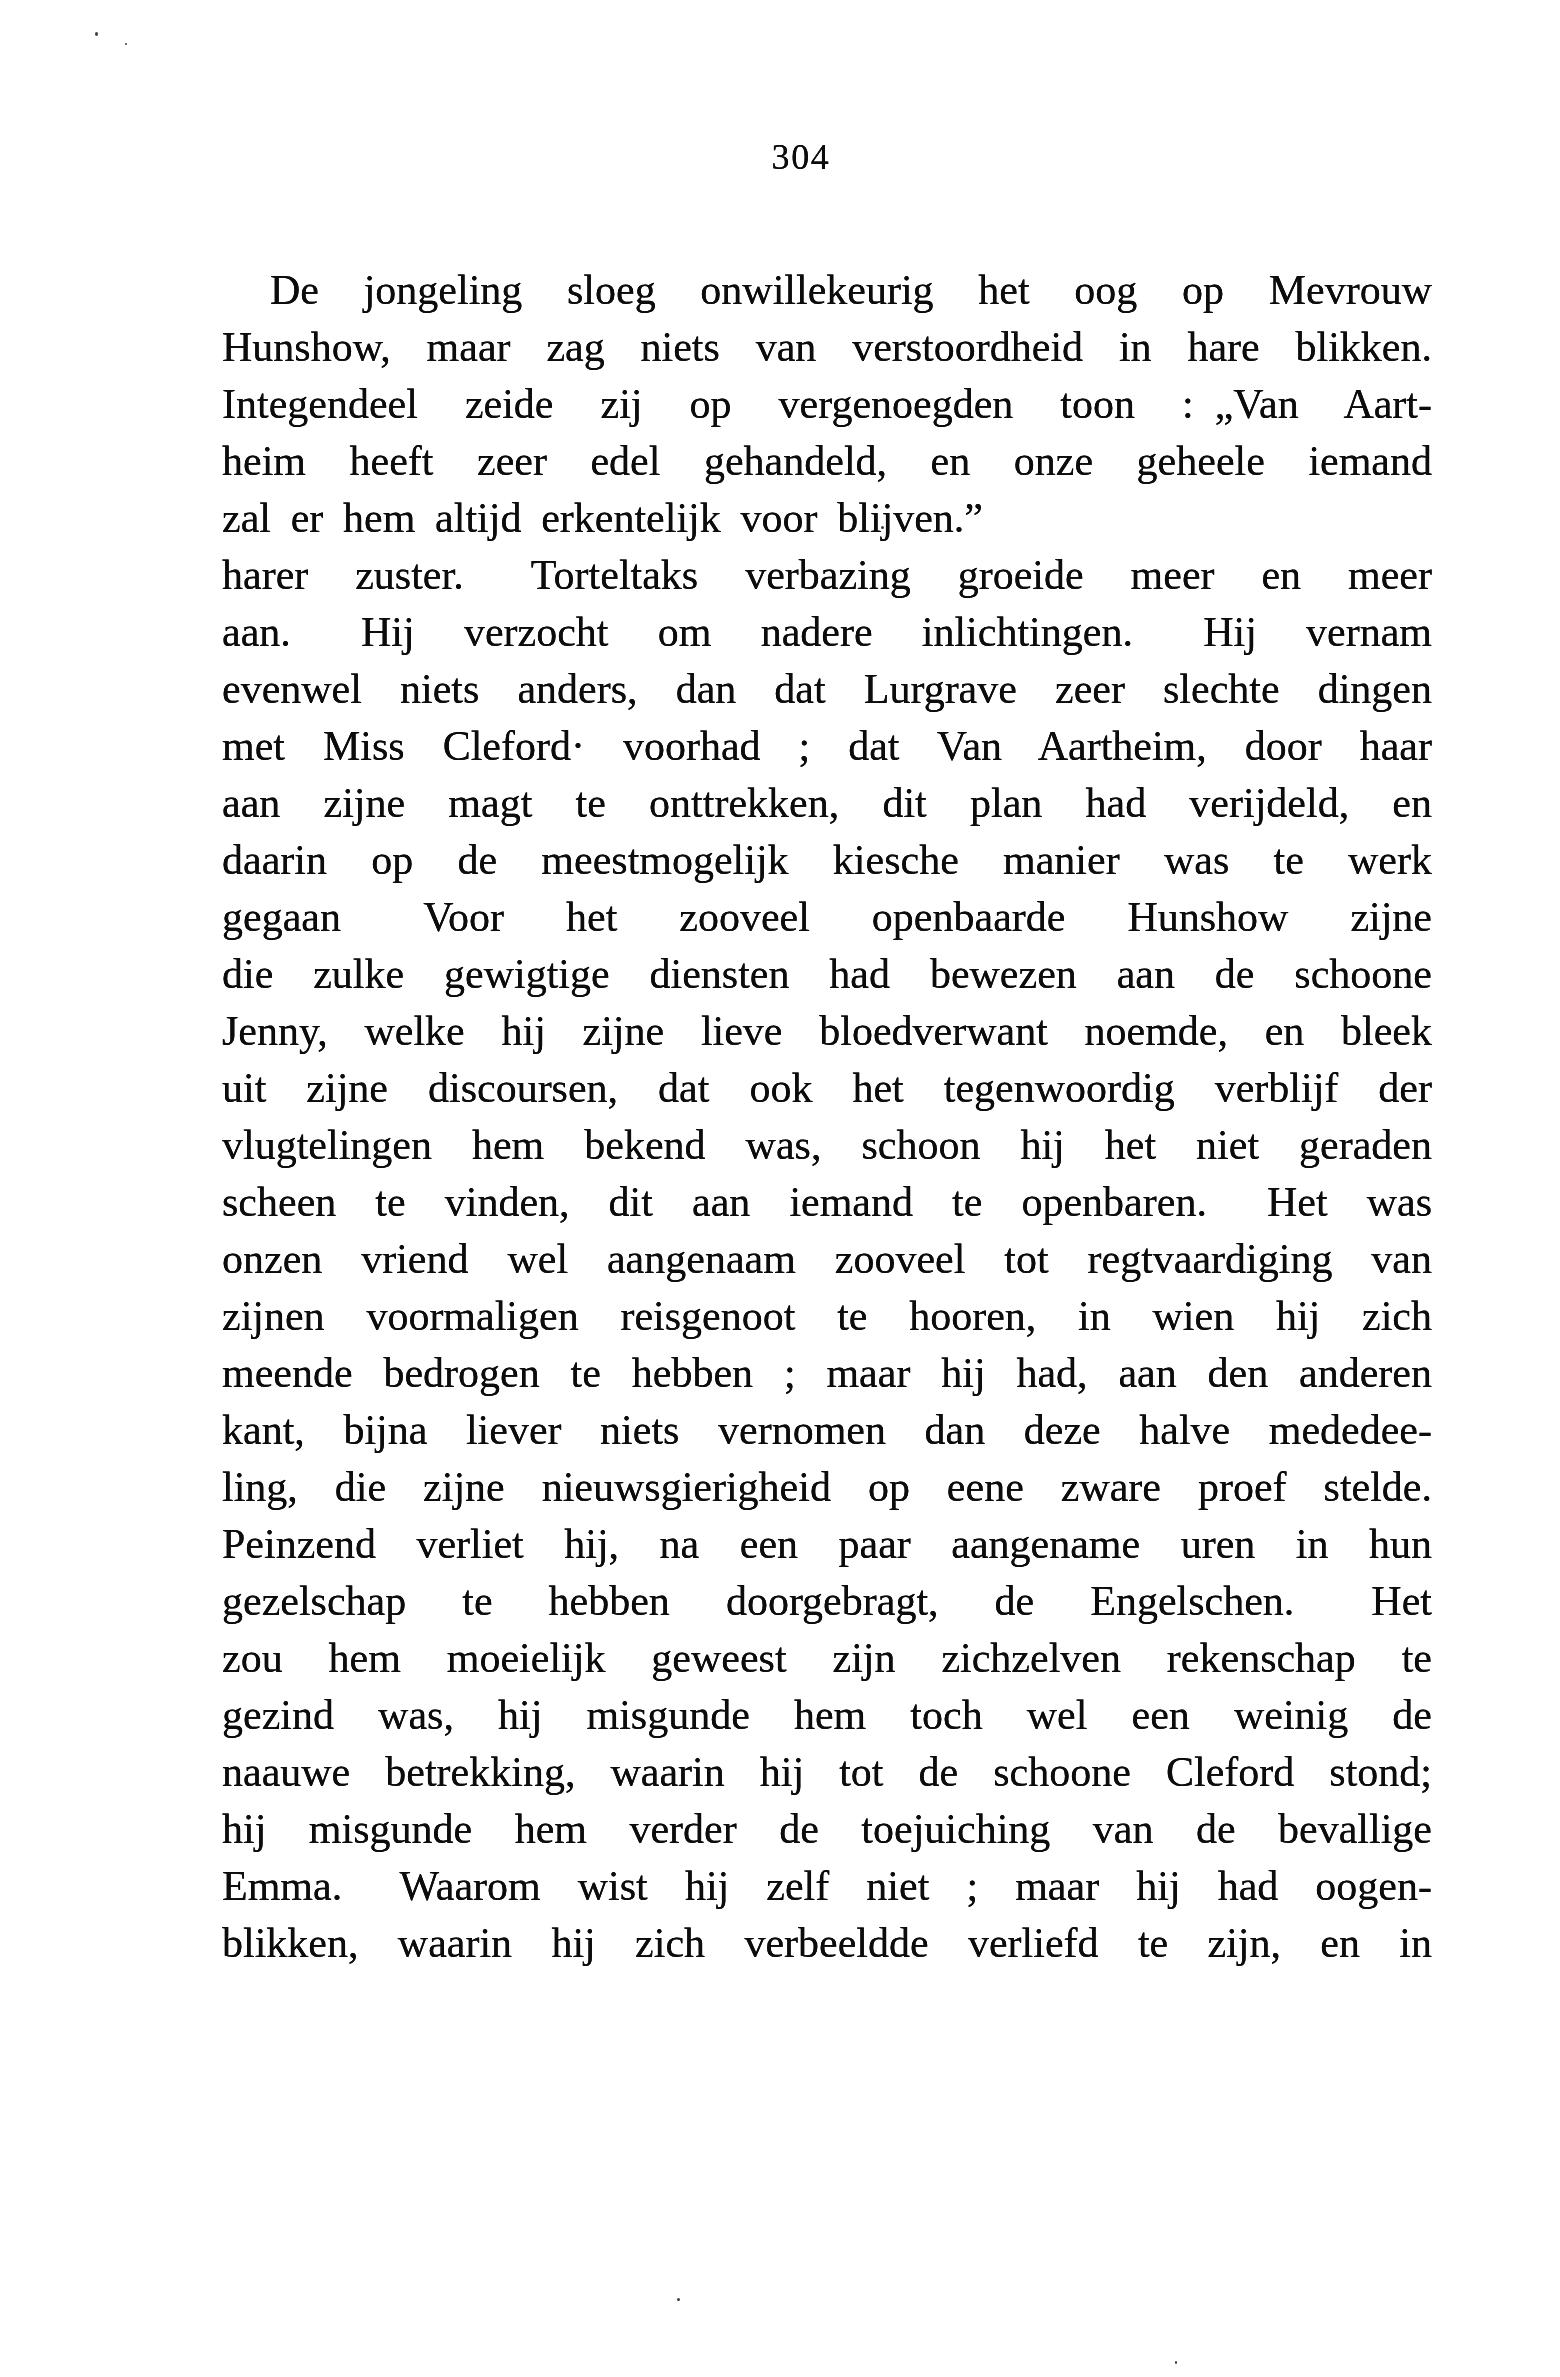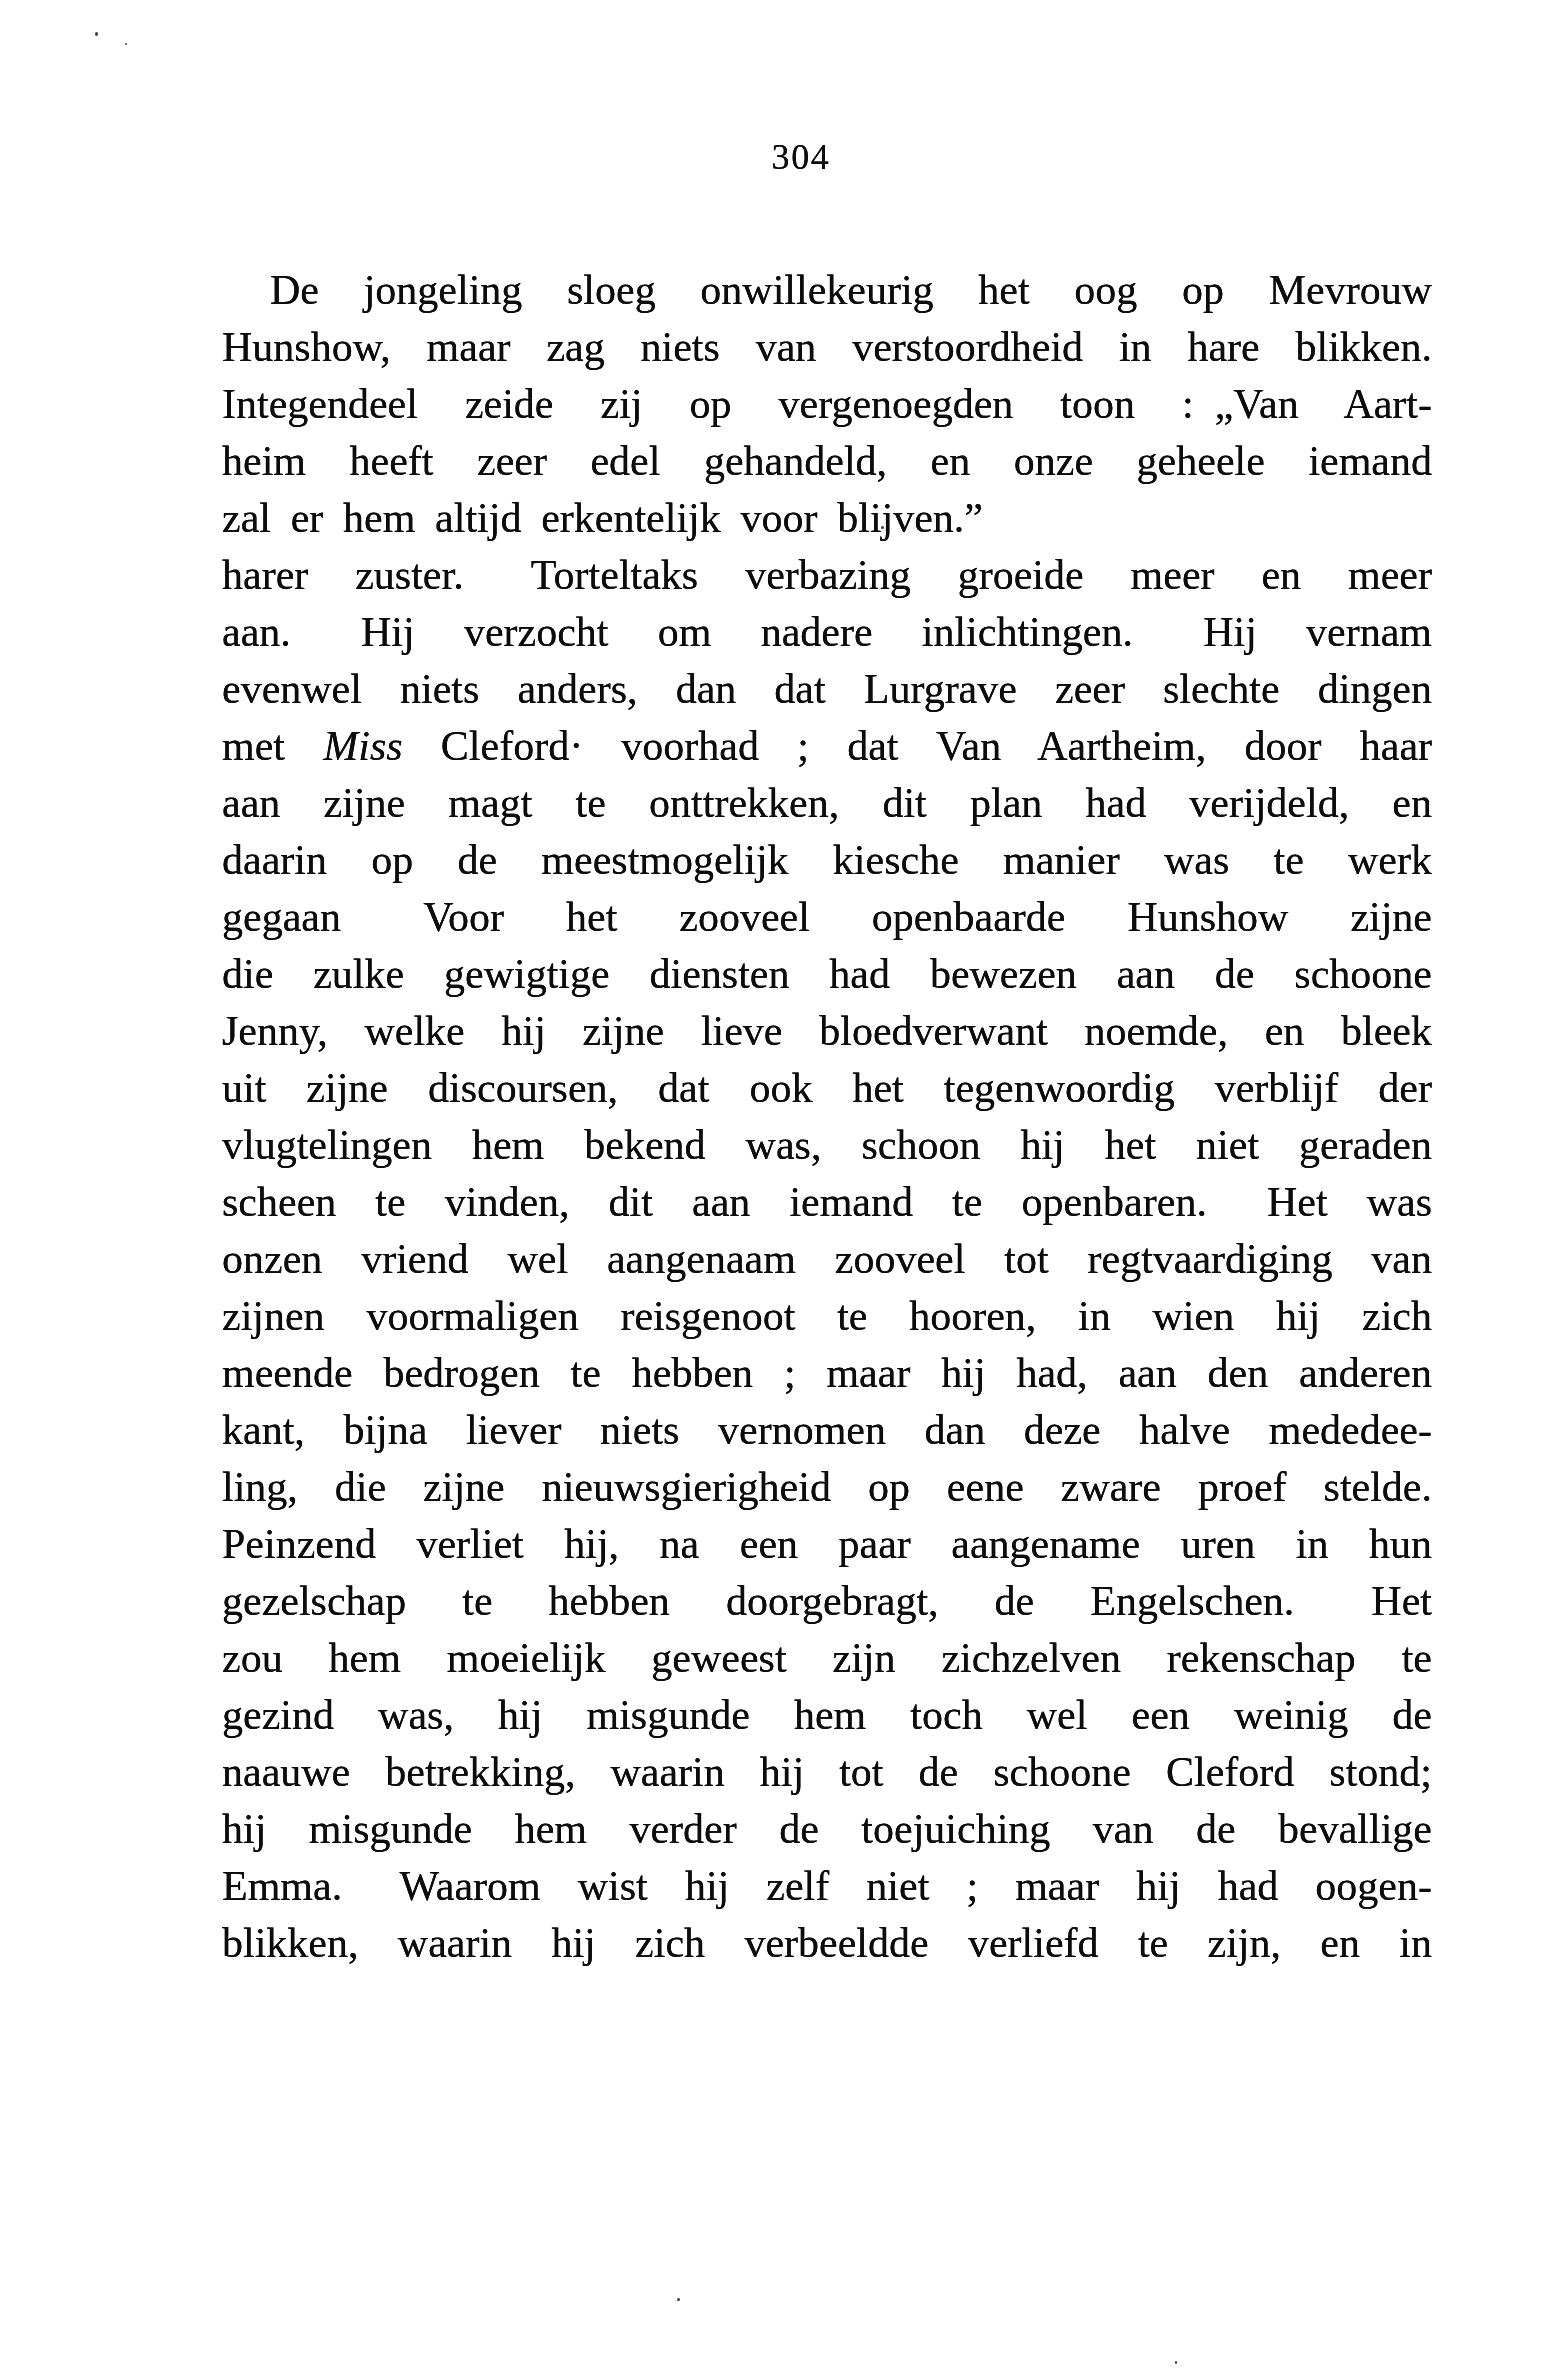--- a/index.html
+++ b/index.html
@@ -43,21 +43,20 @@
     text-shadow: 0 0 0.5px #000;
   }
   .line--indent {
     text-indent: 48px;
   }
   .line--end {
     text-align-last: left;
     word-spacing: 0.22em;
   }
   .it {
-    font-style: italic;
   }
   .speck {
     position: absolute;
     background: #1b1b1b;
     border-radius: 50%;
     opacity: 0.85;
   }
   .speck.s1 { left: 95px;  top: 32px;   width: 3.2px; height: 4px; }
   .speck.s2 { left: 125px;  top: 43px;   width: 2.4px; height: 2.4px; }
   .speck.s3 { left: 881px; top: 526px;  width: 3.2px; height: 3.2px; }

